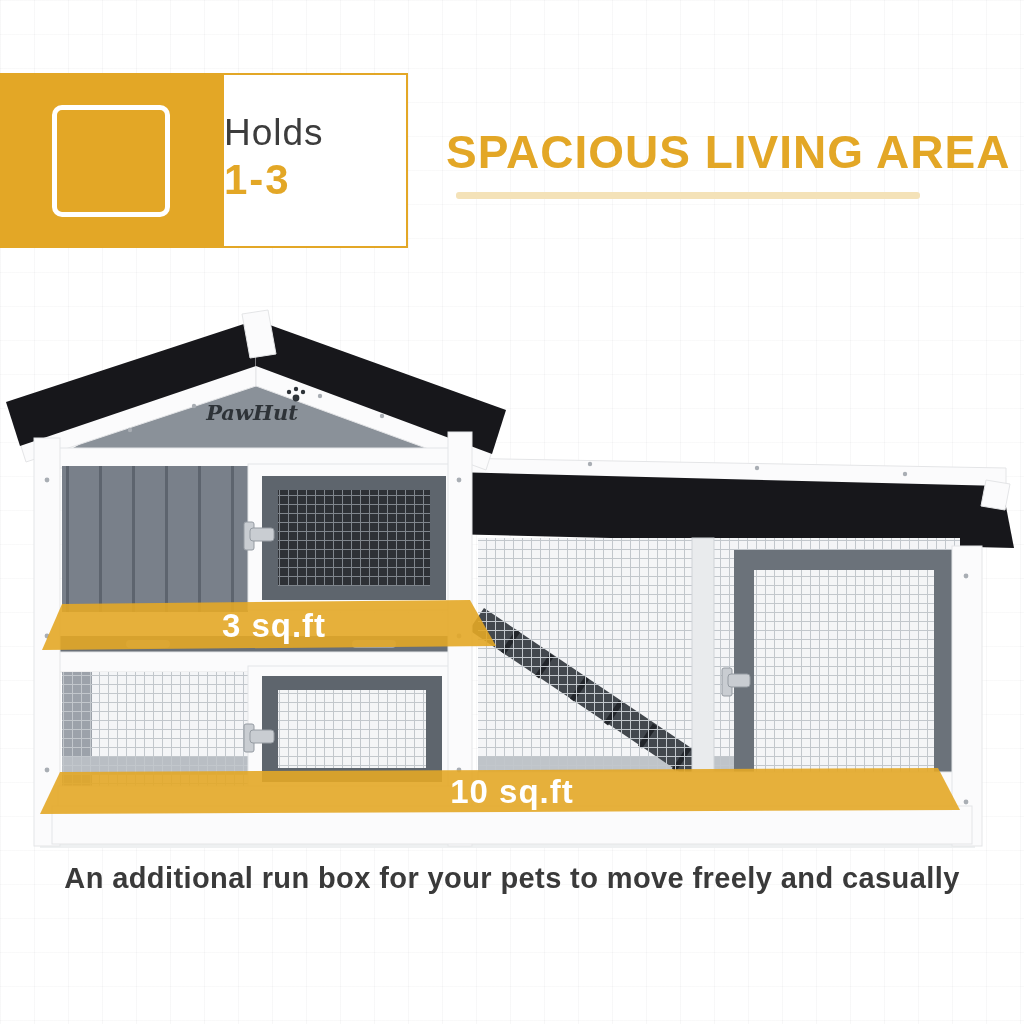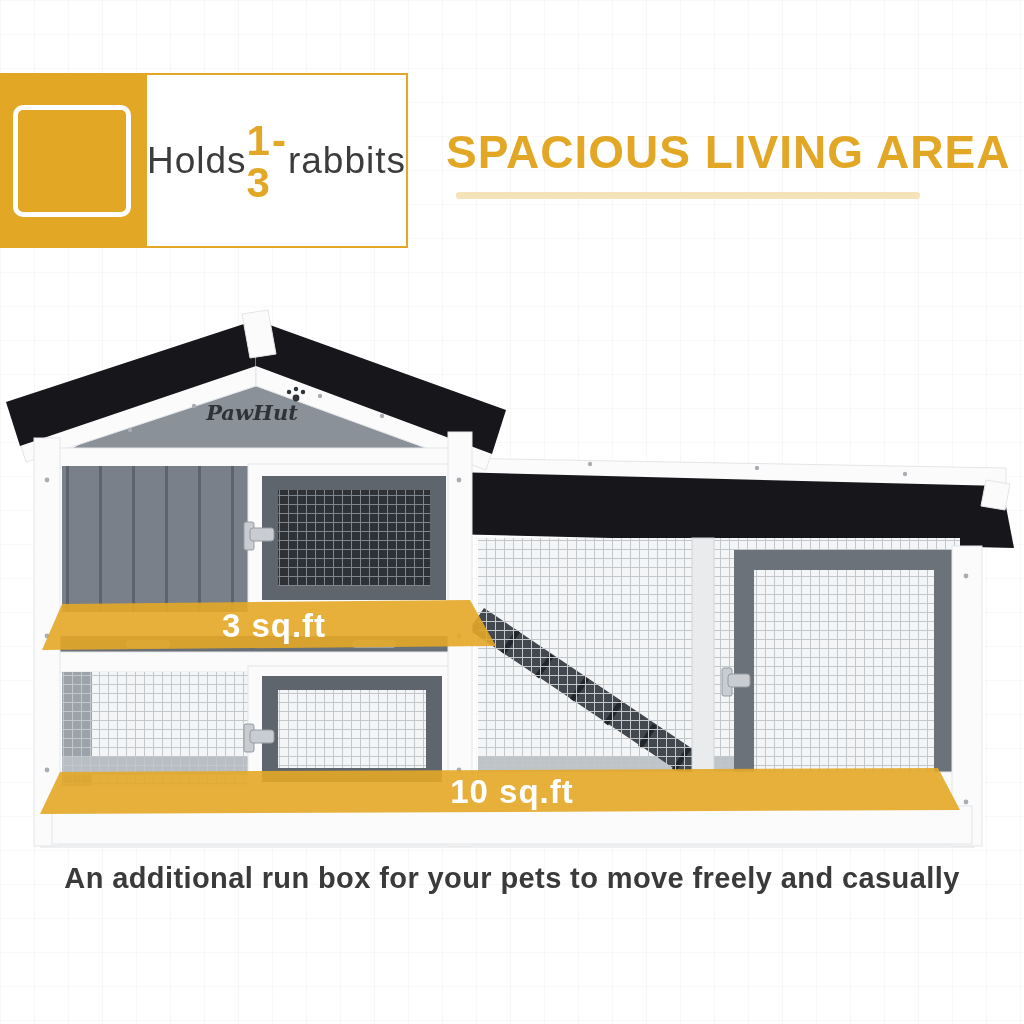--- a/index.html
+++ b/index.html
@@ -16,21 +16,21 @@
     position:relative;width:1024px;height:1024px;background:#fff;
     background-image:
       linear-gradient(to right, rgba(120,120,130,0.055) 1px, transparent 1px),
       linear-gradient(to bottom, rgba(120,120,130,0.045) 1px, transparent 1px);
     background-size:34px 34px;
   }
   
   .badge{position:absolute;left:0;top:73px;width:408px;height:175px;display:flex;}
   .badge-left{width:222px;height:100%;background:var(--accent-gold);display:flex;align-items:center;justify-content:center;}
   .square-icon{width:118px;height:112px;border:5px solid #fff;border-radius:10px;}
-  .badge-right{flex:1;height:100%;background:#fff;border:2px solid var(--accent-gold);display:flex;flex-direction:row;align-items:center;justify-content:center;line-height:1;}
+  .badge-right{flex:1;height:100%;background:#fff;border:2px solid var(--accent-gold);display:flex;flex-direction:column;align-items:flex-start;justify-content:center;line-height:1;}
   .badge-holds,.badge-rabbits{font-size:37px;color:var(--text-dark);letter-spacing:1px;}
   .badge-count{font-size:42px;font-weight:bold;color:var(--accent-gold);margin:8px 0 6px;letter-spacing:2px;}
   
   .title{position:absolute;left:446px;top:124px;width:570px;
          font-size:46px;line-height:56px;font-weight:bold;color:var(--accent-gold);letter-spacing:1px;white-space:nowrap;}
   .title-underline{position:absolute;left:456px;top:192px;width:464px;height:7px;background:var(--underline-gold);border-radius:3px;}
   
   .caption{position:absolute;left:0;top:862px;width:1024px;text-align:center;
            font-size:29px;color:#3A3A3A;letter-spacing:.4px;font-weight:700;}
   
@@ -54,21 +54,20 @@
 
 <div class="canvas">
 
   <div class="badge">
     <div class="badge-left">
       <div class="square-icon"></div>
     </div>
     <div class="badge-right">
       <div class="badge-holds">Holds</div>
       <div class="badge-count">1-3</div>
-      <div class="badge-rabbits">rabbits</div>
     </div>
   </div>
 
   <div class="title">SPACIOUS LIVING AREA</div>
   <div class="title-underline"></div>
 
   <svg class="photo" viewBox="0 0 1024 1024">
     <defs>
       <pattern id="planks" width="33" height="160" patternUnits="userSpaceOnUse">
         <rect width="33" height="160" fill="#79808A"></rect>

